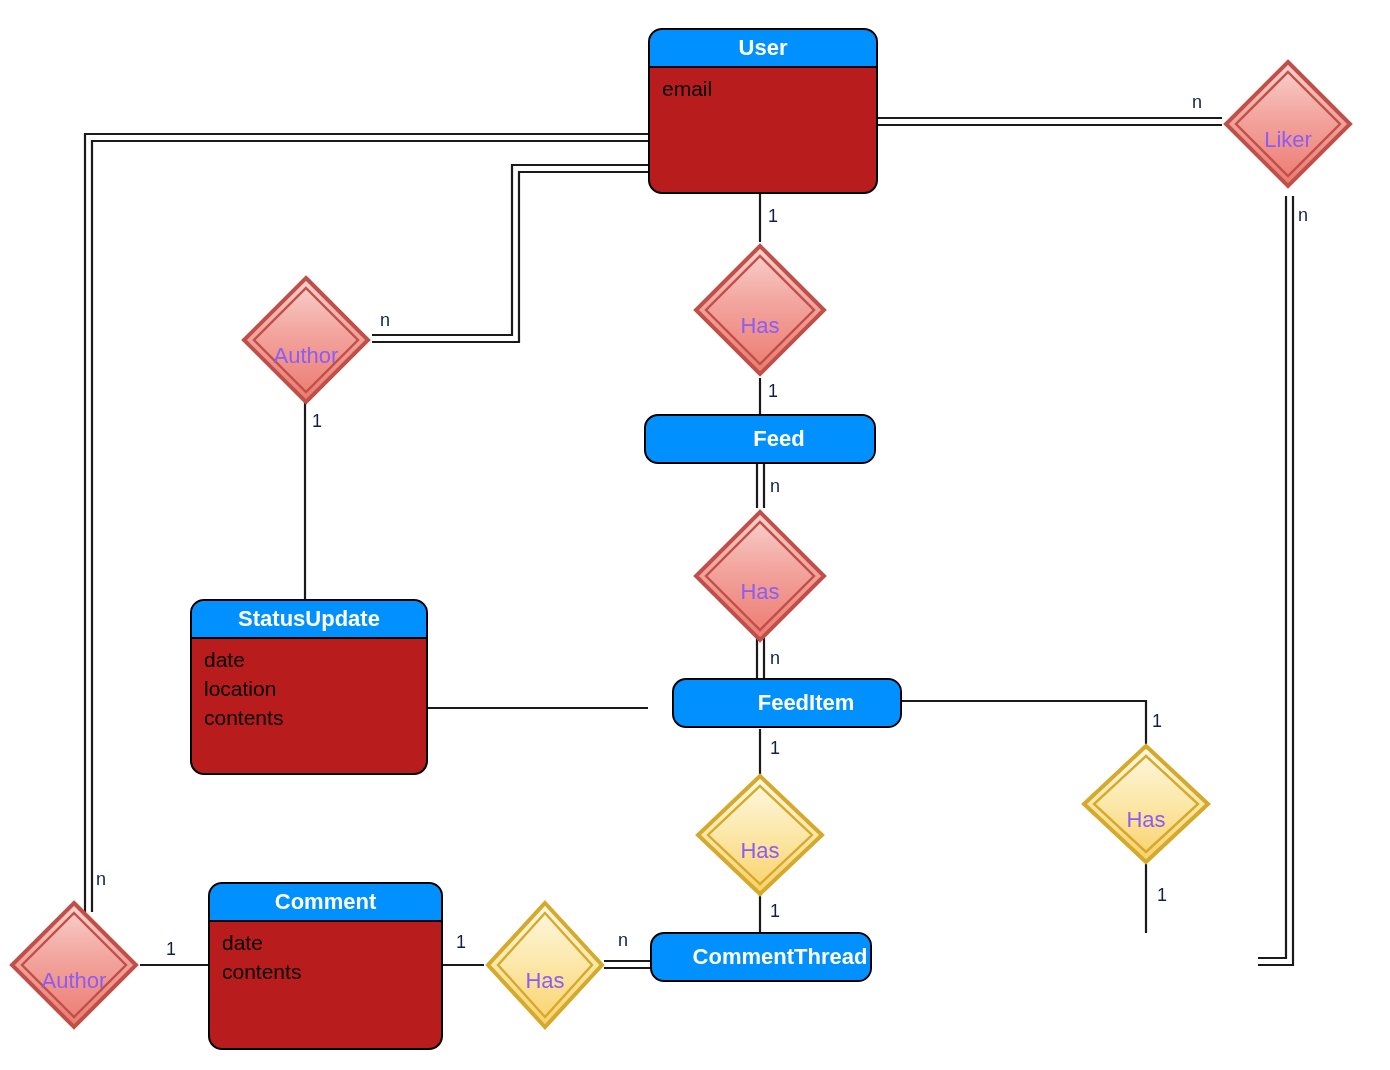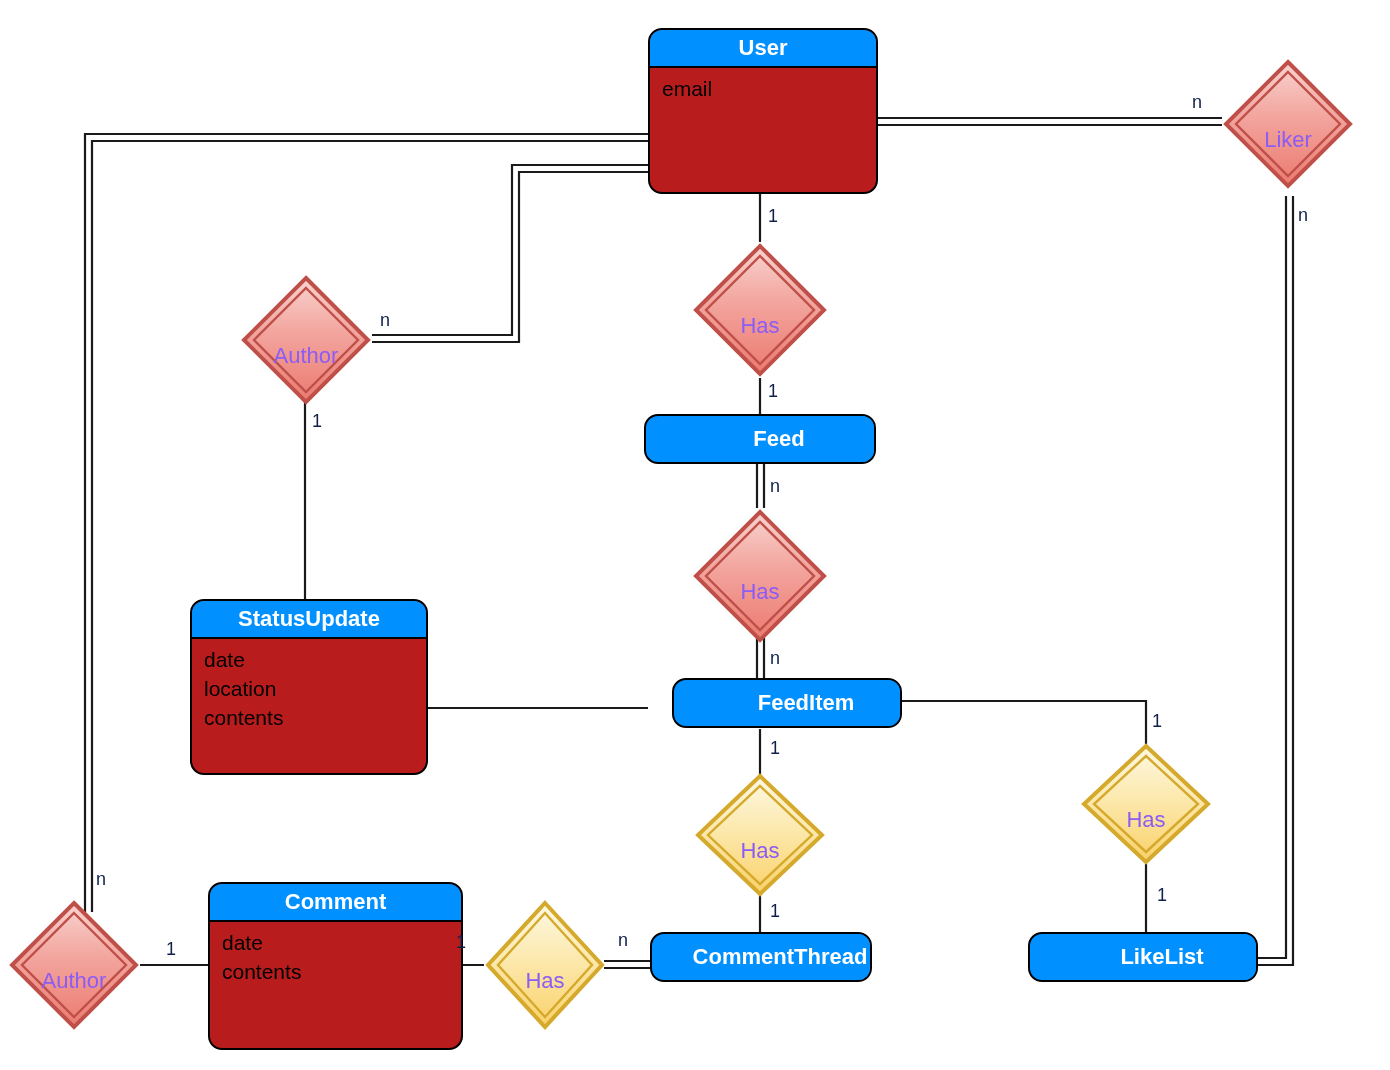--- a/index.html
+++ b/index.html
@@ -192,35 +192,32 @@
 
   <div class="entity" style="left:190px; top:599px; width:238px; height:176px;">
     <div class="ehead">StatusUpdate</div>
     <div class="ebody">
       <div class="attr">date</div>
       <div class="attr">location</div>
       <div class="attr">contents</div>
     </div>
   </div>
 
-  <div class="entity" style="left:208px; top:882px; width:255px; height:168px;">
+  <div class="entity" style="left:208px; top:882px; width:235px; height:168px;">
     <div class="ehead">Comment</div>
     <div class="ebody">
       <div class="attr">date</div>
       <div class="attr">contents</div>
     </div>
   </div>
 
   <div class="entity simple" style="left:650px; top:932px; width:222px; height:50px;">
     <div class="ehead">CommentThread</div>
   </div>
 
-  <div class="entity simple" style="left:1028px; top:932px; width:230px; height:50px;">
-    <div class="ehead">LikeList</div>
-  </div>
 
   <div class="diamond" style="left:1222px; top:58px; width:132px; height:132px;">
     <svg width="132" height="132" viewBox="0 0 132 132" xmlns="http://www.w3.org/2000/svg">
       <polygon points="66,4 128,66 66,128 4,66" fill="url(#gradRed)" stroke="#bf5049" stroke-width="4"></polygon>
       <polygon points="66,14 118,66 66,118 14,66" fill="none" stroke="#bf5049" stroke-width="2.4"></polygon>
     </svg>
     <div class="dlabel">Liker</div>
   </div>
 
   <div class="diamond" style="left:240px; top:274px; width:132px; height:132px;">

